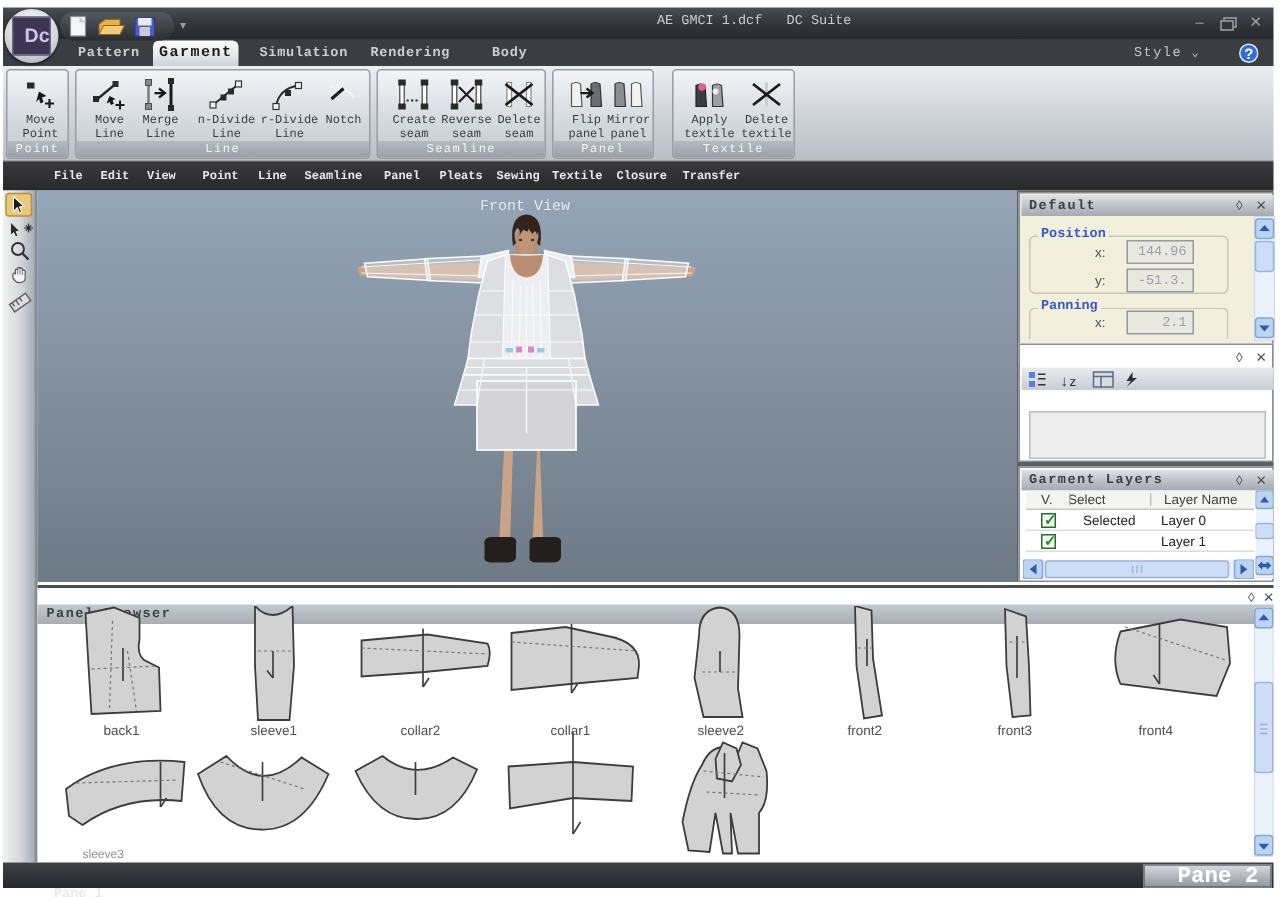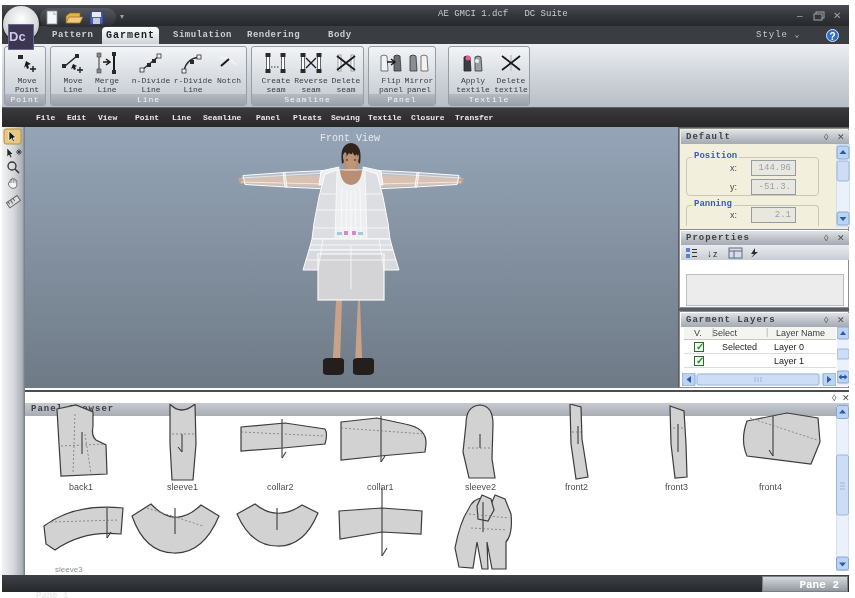--- a/index.html
+++ b/index.html
@@ -6,21 +6,21 @@
 html,body { width:855px; height:598px; background:#fff; font-family:"Liberation Sans", sans-serif; overflow:hidden; }
 #stage { position:absolute; left:0; top:0; width:855px; height:598px; background:#fff; }
 .abs { position:absolute; }
 
 #titlebar { left:2px; top:5px; width:847px; height:21px; background:linear-gradient(#4a4e54,#35383d 45%,#26282c); }
 #tabrow { left:2px; top:26px; width:847px; height:18px; background:#3a3d42; }
 #title-text { left:390px; top:9px; width:260px; height:13px; color:#c9cdd2; font-size:9px; letter-spacing:0px; font-family:"Liberation Mono",monospace;margin-left:48px; }
 .winbtn { top:11px; height:10px; color:#9ea3a9; font-size:10px; line-height:9px; }
 
 #orb { left:3px; top:6px; width:36px; height:36px; border-radius:50%; background:radial-gradient(circle at 50% 35%, #ffffff, #d7d9dc 55%, #9fa3a8); box-shadow:0 1px 2px rgba(0,0,0,.6); z-index:30; }
-#orb-in { left:8px; top:24px; width:26px; height:26px; border-radius:0; background:#3d3650; border:1px solid #6b6390; color:#cdc6ef; font-size:13px; font-weight:bold; text-align:left; line-height:24px; z-index:31; }
+#orb-in { left:8px; top:11px; width:26px; height:26px; border-radius:0; background:#3d3650; border:1px solid #6b6390; color:#cdc6ef; font-size:13px; font-weight:bold; text-align:right; line-height:24px; z-index:31; }
 #qat { left:40px; top:8px; width:76px; height:19px; border-radius:9px; background:linear-gradient(#55595f,#2b2d31); z-index:31; }
 
 .tab { top:27px; height:17px; color:#ccd0d5; font-size:9px; letter-spacing:0.5px; line-height:17px; font-family:"Liberation Mono",monospace; font-weight:bold; }
 #tab-active { left:102px; top:27px; width:57px; height:17px; background:linear-gradient(#fdfdfd,#e3e6ea 60%,#cdd2d8); border-radius:4px 4px 0 0; color:#1c1c1c; text-align:center; font-size:10px; letter-spacing:1px; line-height:17px; font-family:"Liberation Mono",monospace; font-weight:bold; z-index:2; }
 #stylebtn { left:756px; top:30px; color:#c6cacf; font-size:9px; letter-spacing:1px; font-family:"Liberation Mono",monospace; }
 
 #ribbon { left:2px; top:44px; width:847px; height:64px; background:linear-gradient(#eceef1,#cdd2d8 55%,#b9bfc7); border-bottom:1px solid #5d6167; }
 .rgroup { top:46px; height:60px; border:1px solid #989da5; border-radius:3px; background:linear-gradient(#f2f4f6,#d4d9df 60%,#c2c8cf); overflow:hidden; }
 .rlabel { position:absolute; left:0; right:0; bottom:0; height:11px; background:linear-gradient(#b5bac2,#9aa0a9); color:#f4f5f7; font-size:8px; text-align:center; line-height:11px; letter-spacing:1px; font-family:"Liberation Mono",monospace; }
 .rbtn { position:absolute; top:2px; width:44px; height:46px; text-align:center; color:#3a3d42; font-size:8px; font-family:"Liberation Mono",monospace; }
@@ -33,21 +33,21 @@
 #leftstrip { left:2px; top:127px; width:23px; height:448px; background:linear-gradient(90deg,#f0f1f3,#d6d8db 50%,#abb1b9 88%,#73787f); }
 #viewport { left:25px; top:127px; width:653px; height:261px; background:linear-gradient(#95a5b7,#808d9c 55%,#6e7a86); }
 #rightcol { left:678px; top:127px; width:171px; height:261px; background:#5b5e64; }
 .ptitle { position:absolute; left:1px; height:14px; background:linear-gradient(#dfe2e6,#b4b9c0 70%,#a6abb3); color:#3c3f44; font-size:9px; font-family:"Liberation Mono",monospace; font-weight:bold; line-height:14px; padding-left:5px; letter-spacing:1px; }
 .pinx { position:absolute; color:#4b4e53; font-size:9px; }
 
 #pbwrap { left:25px; top:390px; width:824px; height:185px; background:#fff; border-top:2px solid #4a4d52; }
 #pbtitle { left:25px; top:403px; width:824px; height:13px; background:linear-gradient(#c6cad0,#a8adb5); color:#3c3f44; font-size:9px; font-family:"Liberation Mono",monospace; font-weight:bold; line-height:13px; padding-left:6px; letter-spacing:1px; }
 
 #statusbar { left:2px; top:575px; width:847px; height:17px; background:linear-gradient(#3e4146,#26282c); color:#e8e9ea; font-size:9px; font-family:"Liberation Mono",monospace; }
-#pane2 { left:762px; top:576px; width:86px; height:16px; background:linear-gradient(#d6d9dd,#9298a0); color:#fff; font-size:11px; text-align:right; line-height:16px; padding-right:8px; font-family:"Liberation Mono",monospace; font-weight:bold; border:1px solid #7b8088; }
+#pane2 { left:762px; top:576px; width:86px; height:16px; background:linear-gradient(#d6d9dd,#9298a0); color:#fff; font-size:15px; text-align:right; line-height:16px; padding-right:8px; font-family:"Liberation Mono",monospace; font-weight:bold; border:1px solid #7b8088; }
 .field { background:#e9e8df; border:1px solid #949aa6; color:#9aa0ac; font-size:9px; text-align:right; padding-right:4px; font-family:"Liberation Mono",monospace; }
 .chk { position:absolute; left:10px; top:2px; width:10px; height:10px; background:#f4fbf4; border:1px solid #2a6a2a; }
 .chk:after { content:"\2713"; position:absolute; left:1px; top:-2px; color:#1e8e1e; font-size:10px; font-weight:bold; }
 </style>
 </head>
 <body>
 <div id="stage">
 
   <div class="abs" id="titlebar"></div>
   <div class="abs" id="tabrow"></div>
@@ -349,21 +349,20 @@
       <rect x="0" y="0" width="14" height="83" fill="#eaf1fb" stroke="#c0cfe4" stroke-width="1"></rect>
       <rect x="1" y="2" width="12" height="13" rx="2" fill="#bcd4f2" stroke="#84a7d6"></rect>
       <path d="M7 6 L10.5 10 L3.5 10 Z" fill="#2a5aa8"></path>
       <rect x="1" y="17" width="12" height="20" rx="2" fill="#cdddf5" stroke="#9ab6dd"></rect>
       <rect x="1" y="68" width="12" height="13" rx="2" fill="#bcd4f2" stroke="#84a7d6"></rect>
       <path d="M7 77 L10.5 73 L3.5 73 Z" fill="#2a5aa8"></path>
     </svg>
   </div>
 
   <div class="abs" style="left:679px; top:229px; width:170px; height:79px; background:#fff; border:1px solid #8a8d92;">
-    <div class="ptitle" style="top:1px; width:168px;">Properties</div>
     <div class="pinx" style="left:144px; top:3px;">◊</div>
       <div class="pinx" style="left:157px; top:3px;">✕</div>
     <div style="position:absolute; left:1px; top:15px; width:168px; height:15px; background:linear-gradient(#e9ebee,#c9cdd3);"></div>
     <svg style="position:absolute; left:5px; top:17px;" width="80" height="12">
       <g fill="#5b7fd4">
           <rect x="1" y="1" width="4" height="4"></rect>
           <rect x="1" y="7" width="4" height="4"></rect>
         </g>
       <g stroke="#333" stroke-width="1">
           <line x1="7" y1="2.5" x2="12" y2="2.5"></line>

